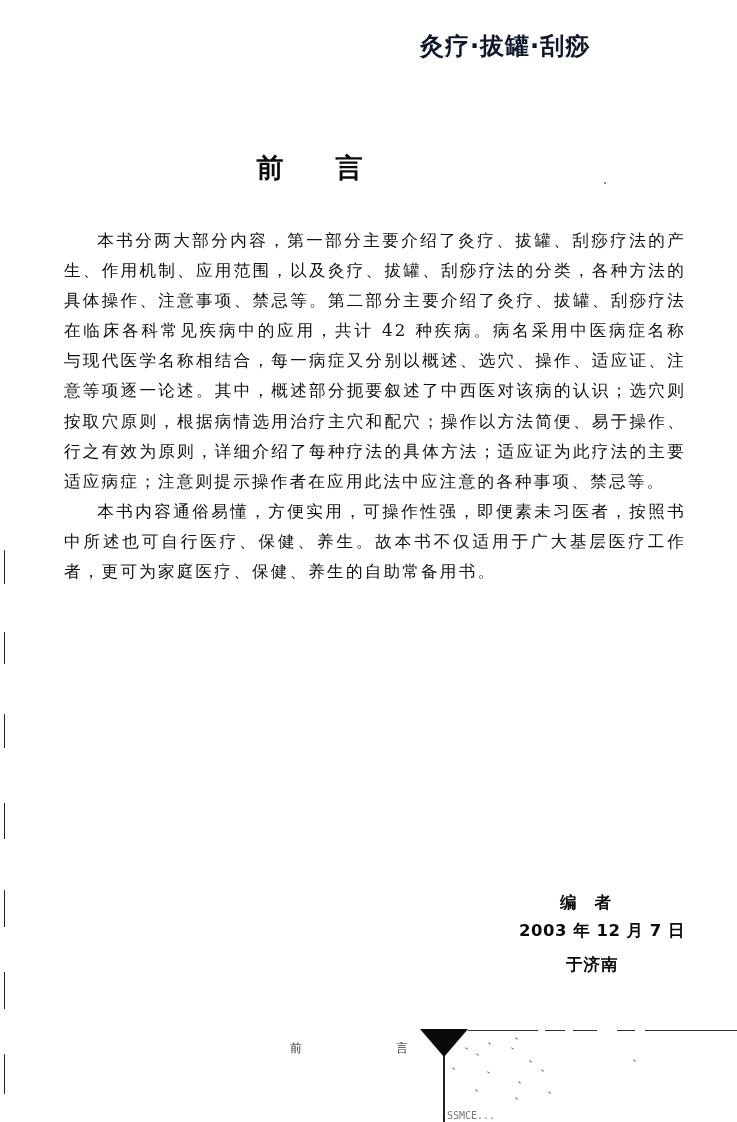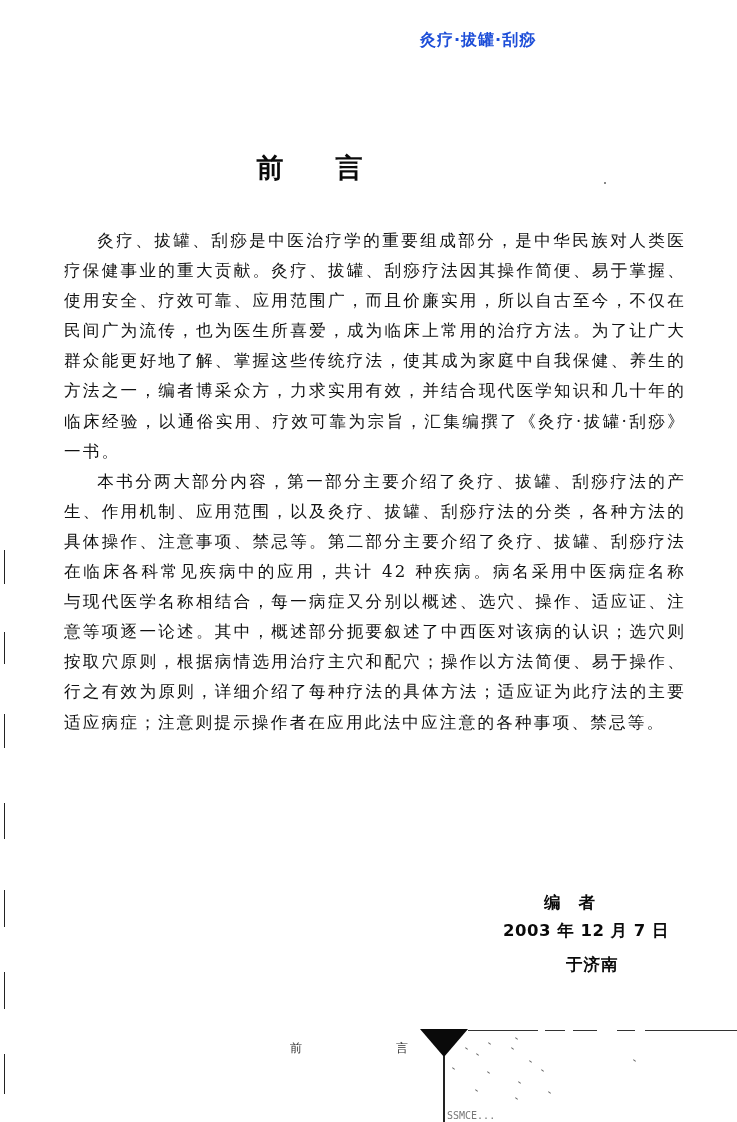--- a/index.html
+++ b/index.html
@@ -15,23 +15,23 @@
       color: #111111;
       font-family: "DejaVu Serif", "Liberation Serif", serif;
     }
     .running-head {
       position: absolute;
       top: 30px;
       left: 420px;
       width: 290px;
       font-family: "DejaVu Sans", sans-serif;
       font-weight: bold;
-      font-size: 16px;
+      font-size: 24px;
       letter-spacing: 1px;
-      color: #1d4ed8;
+      color: #0f172a;
       white-space: nowrap;
     }
     .page-title {
       position: absolute;
       top: 150px;
       left: 0;
       width: 619px;
       text-align: center;
       font-family: "DejaVu Sans", sans-serif;
       font-weight: bold;
@@ -71,28 +71,28 @@
       left: 500px;
       width: 200px;
       font-family: "DejaVu Sans", sans-serif;
       font-weight: bold;
       font-size: 16.5px;
       color: #0a0a0a;
     }
     .sig-editor {
       position: absolute;
       top: 4px;
-      left: 44px;
+      left: 60px;
       letter-spacing: 18px;
       white-space: nowrap;
     }
     .sig-date {
       position: absolute;
       top: 32px;
-      left: 3px;
+      left: 19px;
       white-space: nowrap;
       letter-spacing: 0.5px;
     }
     .sig-place {
       position: absolute;
       top: 66px;
       left: 66px;
       white-space: nowrap;
       letter-spacing: 1px;
       text-align: right;
@@ -158,22 +158,22 @@
 <body>
 
 <div class="running-head">灸疗·拔罐·刮痧</div>
 
 <div class="page-title">
   <span>前</span><span>言</span>
 </div>
 <div class="speck"></div>
 
 <div class="body-text">
-  <p>灸疗、拔罐、刮痧是中医治疗学的重要组成部分，是中华民族对人类医疗保健事业的重大贡献。灸疗、拔罐、刮痧疗法因其操作简便、易于掌握、使用安全、疗效可靠、应用范围广，而且价廉实用，所以自古至今，不仅在民间广为流传，也为医生所喜爱，成为临床上常用的治疗方法。为了让广大群众能更好地了解、掌握这些传统疗法，使其成为家庭中自我保健、养生的方法之一，编者博采众方，力求实用有效，并结合现代医学知识和几十年的临床经验，以通俗实用、疗效可靠为宗旨，汇集编撰了《灸疗·拔罐·刮痧》一书。</p>
   <p>本书分两大部分内容，第一部分主要介绍了灸疗、拔罐、刮痧疗法的产生、作用机制、应用范围，以及灸疗、拔罐、刮痧疗法的分类，各种方法的具体操作、注意事项、禁忌等。第二部分主要介绍了灸疗、拔罐、刮痧疗法在临床各科常见疾病中的应用，共计 42 种疾病。病名采用中医病症名称与现代医学名称相结合，每一病症又分别以概述、选穴、操作、适应证、注意等项逐一论述。其中，概述部分扼要叙述了中西医对该病的认识；选穴则按取穴原则，根据病情选用治疗主穴和配穴；操作以方法简便、易于操作、行之有效为原则，详细介绍了每种疗法的具体方法；适应证为此疗法的主要适应病症；注意则提示操作者在应用此法中应注意的各种事项、禁忌等。</p>
+  <p>本书内容通俗易懂，方便实用，可操作性强，即便素未习医者，按照书中所述也可自行医疗、保健、养生。故本书不仅适用于广大基层医疗工作者，更可为家庭医疗、保健、养生的自助常备用书。</p>
 </div>
 
 <div class="signature">
   <div class="sig-editor">编者</div>
   <div class="sig-date">2003 年 12 月 7 日</div>
   <div class="sig-place">于济南</div>
 </div>
 
 <div class="footer-label footer-left">前</div>
 <div class="footer-label footer-right">言</div>

